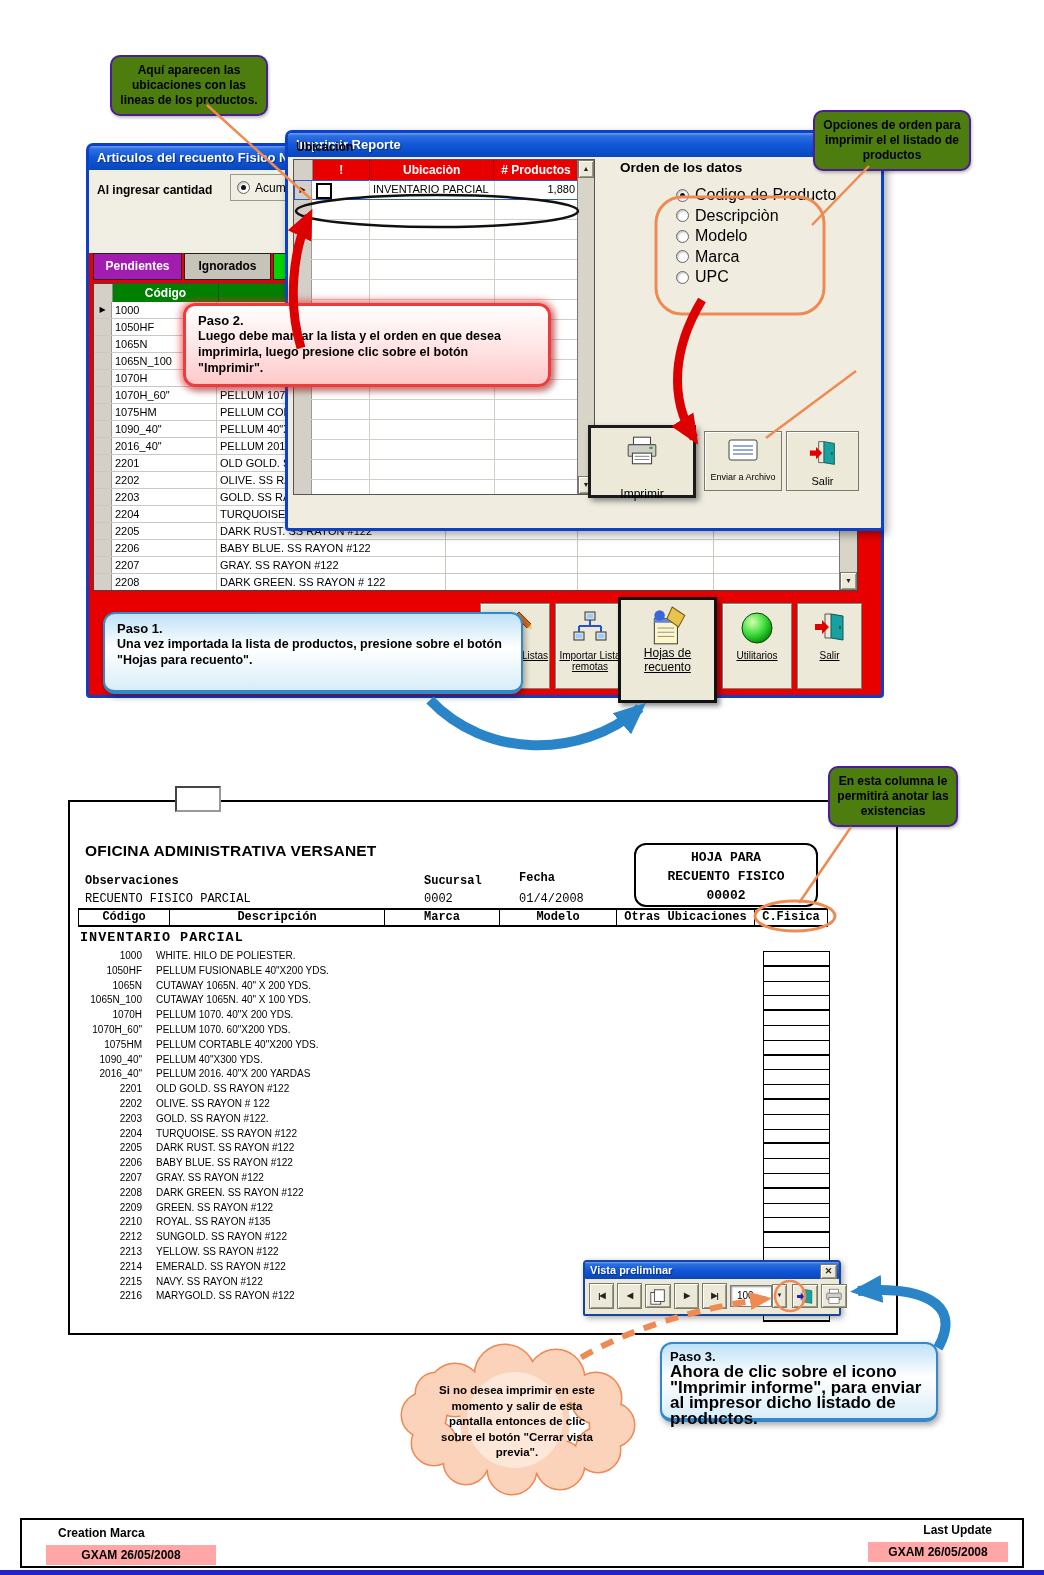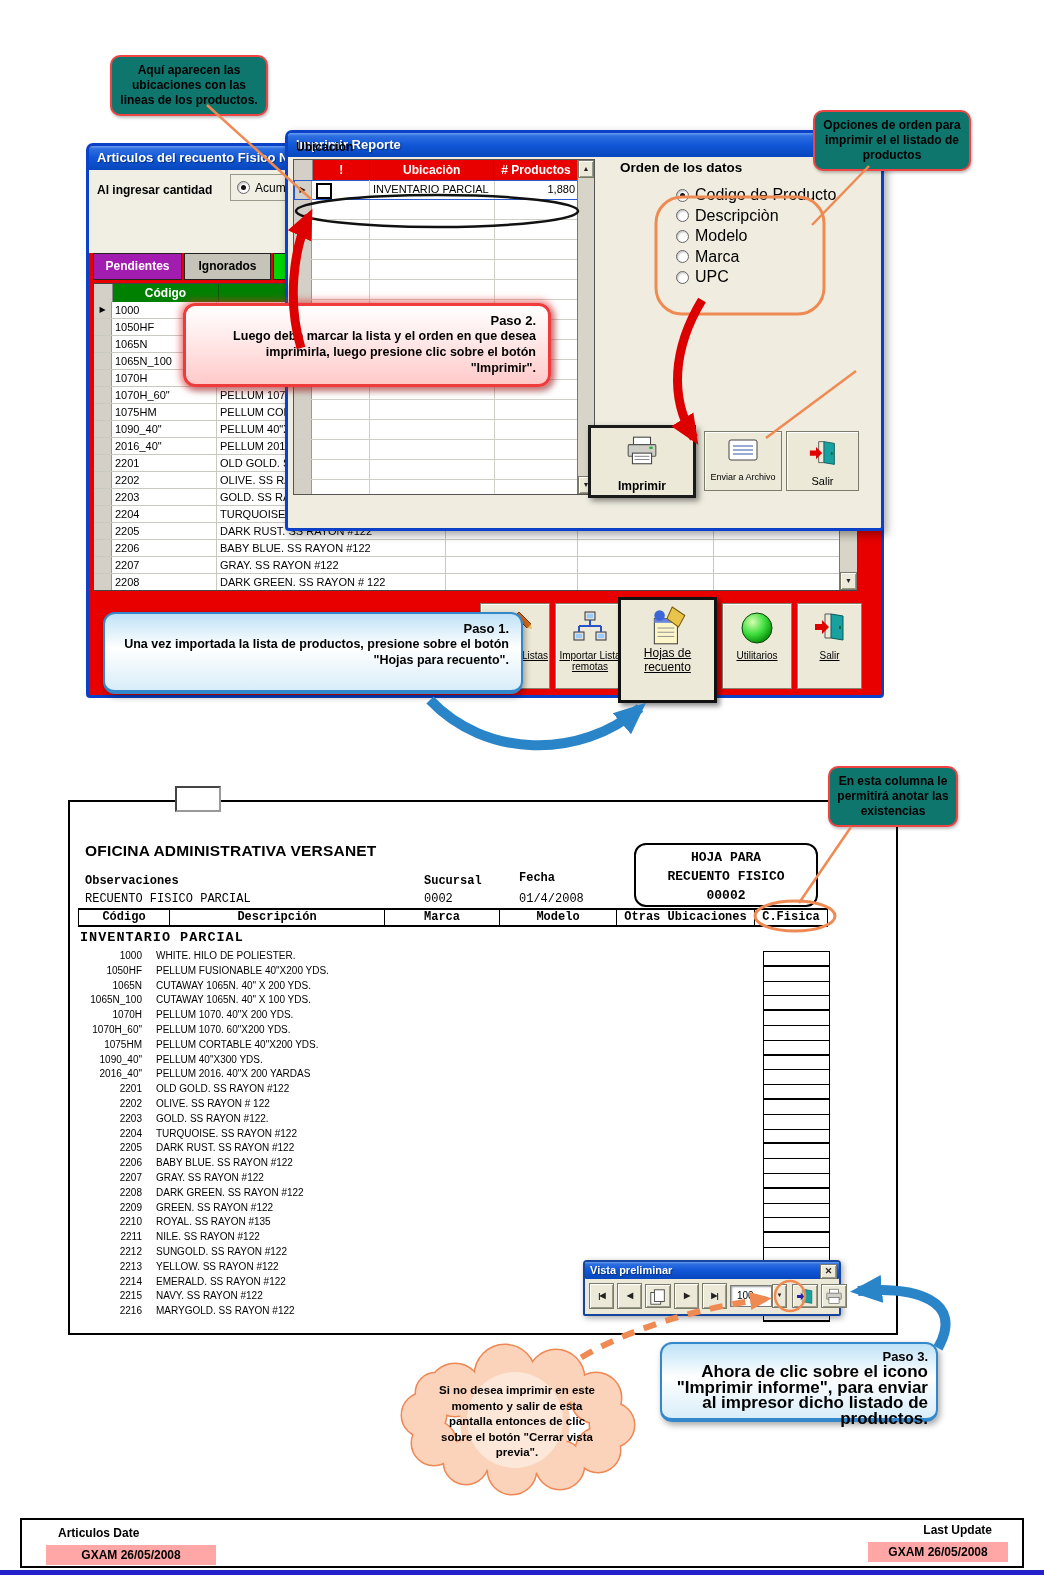--- a/index.html
+++ b/index.html
@@ -76,41 +76,41 @@
   .checkbox{position:absolute;left:4px;top:3px;width:12px;height:12px;background:#fff;border:2px solid #000;}
   .dg-scroll{position:absolute;right:0;top:0;bottom:0;width:16px;background:#d8d5c8;border-left:1px solid #777;}
   .dg-up,.dg-dn{position:absolute;left:0;right:0;height:16px;font-size:7px;line-height:15px;}
   .dg-up{top:0;} .dg-dn{bottom:0;}
   .orden-lb{position:absolute;left:332px;top:27px;font-weight:bold;font-size:13.5px;}
   #orden-radios{position:absolute;left:388px;top:52px;width:170px;}
   .radio-row{display:flex;align-items:center;height:20.5px;font-size:16px;}
   .radio-row .radio{margin-right:6px;}
   .dlg-btn{position:absolute;text-align:center;background:#ece9d8;box-sizing:border-box;}
   #btn-imprimir{left:300px;top:292px;width:108px;height:73px;border:3px solid #1a1a1a;box-shadow:3px 3px 6px rgba(0,0,0,.45);}
-  #btn-imprimir .blabel{font-size:12px;margin-top:8px;font-weight:bold;}
+  #btn-imprimir .blabel{font-size:12px;margin-top:16px;}
   #btn-enviar{left:416px;top:298px;width:78px;height:60px;border:1px solid #7b7b6b;box-shadow:inset 1px 1px 0 #fff;}
   #btn-enviar .blabel{font-size:9px;white-space:nowrap;margin-top:7px;}
   #btn-salir-dlg{left:498px;top:298px;width:73px;height:60px;border:1px solid #7b7b6b;box-shadow:inset 1px 1px 0 #fff;}
   #btn-salir-dlg .blabel{font-size:11px;margin-top:4px;}
   .bicon{margin-top:7px;}
   
-  .stepbox{position:absolute;border-radius:12px;padding:7px 12px;text-align:right;z-index:40;box-sizing:border-box;}
+  .stepbox{position:absolute;border-radius:12px;padding:7px 12px;text-align:left;z-index:40;box-sizing:border-box;}
   .step-title{font-weight:bold;font-size:13px;}
   .step-text{font-weight:bold;font-size:12.5px;line-height:16px;}
   #paso2{left:183px;top:303px;width:368px;height:84px;border:3px solid #ef3b3b;z-index:30;
     background:linear-gradient(180deg,#ffffff,#ffe3e3 55%,#ffc9c9);
     box-shadow:0 0 7px 3px rgba(230,40,40,.55), 3px 4px 6px rgba(0,0,0,.3);}
   #paso1{left:103px;top:612px;width:420px;height:82px;border:2px solid #3388cc;border-bottom-width:4px;
     background:linear-gradient(180deg,#bfe2f7 0%,#ffffff 45%,#d8edf9 100%);
     box-shadow:2px 3px 6px rgba(0,0,0,.35);}
   #paso3{left:660px;top:1342px;width:278px;height:80px;border:2px solid #3388cc;border-bottom-width:4px;
     background:linear-gradient(180deg,#bfe2f7 0%,#ffffff 45%,#d8edf9 100%);
     box-shadow:2px 3px 6px rgba(0,0,0,.35);padding:5px 8px;}
   #paso3 .step-text{font-size:17px;line-height:15.5px;}
-  .callout{position:absolute;z-index:40;background:#0f766e;border:2px solid #ef4444;border-radius:10px;
+  .callout{position:absolute;z-index:40;background:#4d7c0f;border:2px solid #4c1d95;border-radius:10px;
     padding:6px 7px;font-size:12px;font-weight:bold;text-align:center;line-height:15px;
     box-shadow:1px 2px 3px rgba(0,0,0,.25);box-sizing:border-box;}
   #co-a{left:110px;top:55px;width:158px;}
   #co-b{left:813px;top:110px;width:158px;}
   #co-c{left:823px;top:313px;width:160px;}
   #co-d{left:828px;top:766px;width:130px;}
   #cloud-text{position:absolute;left:438px;top:1383px;width:158px;z-index:61;
     font-size:11.5px;font-weight:bold;text-align:center;line-height:15.5px;}
   
   #report{position:absolute;left:68px;top:800px;width:830px;height:535px;border:2px solid #000;background:#fff;z-index:4;box-sizing:border-box;}
@@ -249,24 +249,20 @@
         </div>
         <div class="rrow">
           <div class="rcode">2209</div>
           <div class="rdesc">GREEN. SS RAYON #122</div>
         </div>
         <div class="rrow">
           <div class="rcode">2210</div>
           <div class="rdesc">ROYAL. SS RAYON #135</div>
         </div>
         <div class="rrow">
-          <div class="rcode">2211</div>
-          <div class="rdesc">NILE. SS RAYON #122</div>
-        </div>
-        <div class="rrow">
           <div class="rcode">2212</div>
           <div class="rdesc">SUNGOLD. SS RAYON #122</div>
         </div>
         <div class="rrow">
           <div class="rcode">2213</div>
           <div class="rdesc">YELLOW. SS RAYON #122</div>
         </div>
         <div class="rrow">
           <div class="rcode">2214</div>
           <div class="rdesc">EMERALD. SS RAYON #122</div>
@@ -766,21 +762,21 @@
         <svg width="18" height="17" viewBox="0 0 32 30">
             <rect x="8" y="2" width="16" height="8" fill="#fff" stroke="#444"></rect>
             <rect x="3" y="9" width="26" height="11" rx="1" fill="#cfcfc8" stroke="#555"></rect>
             <rect x="7" y="17" width="18" height="10" fill="#fff" stroke="#444"></rect>
           </svg>
       </div>
     </div>
   </div>
 
   <div id="footer">
-    <div class="f-lb" style="left:36px;top:6px">Articulos Date</div>
+    <div class="f-lb" style="left:36px;top:6px">Creation Marca</div>
     <div class="f-pink" style="left:24px;top:25px;width:170px">GXAM 26/05/2008</div>
     <div class="f-lb" style="right:30px;top:3px">Last Update</div>
     <div class="f-pink" style="right:14px;top:22px;width:140px">GXAM 26/05/2008</div>
   </div>
   <div id="bluebar"></div>
 
   <svg id="overlay" viewBox="0 0 1044 1575">
     <defs>
       <marker id="mRed" markerUnits="userSpaceOnUse" markerWidth="34" markerHeight="30" refX="22" refY="15" orient="auto">
           <path d="M0,2 L30,15 L0,28 Z" fill="#dd0000"></path>

